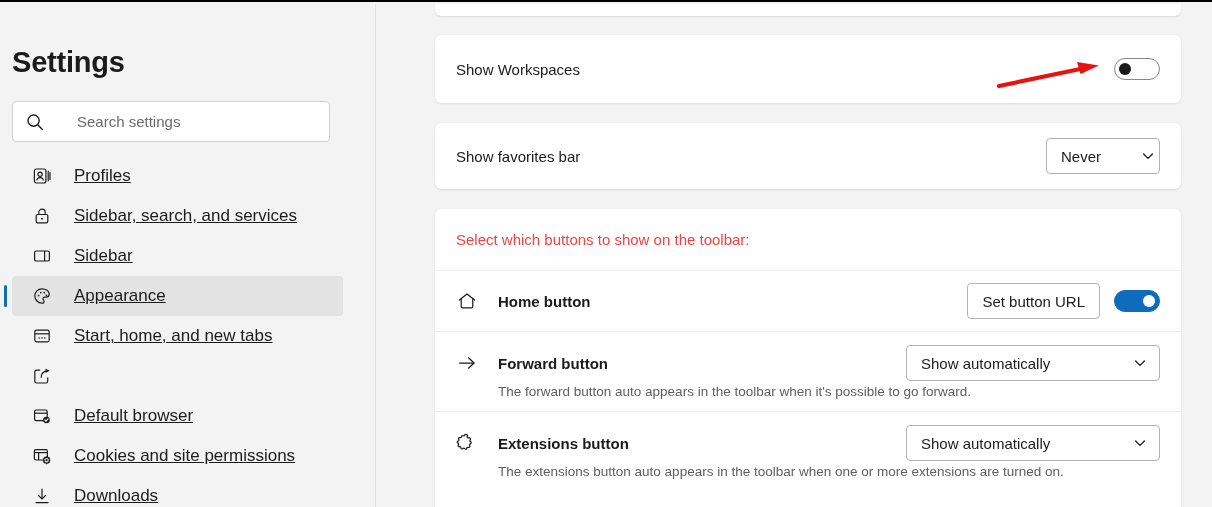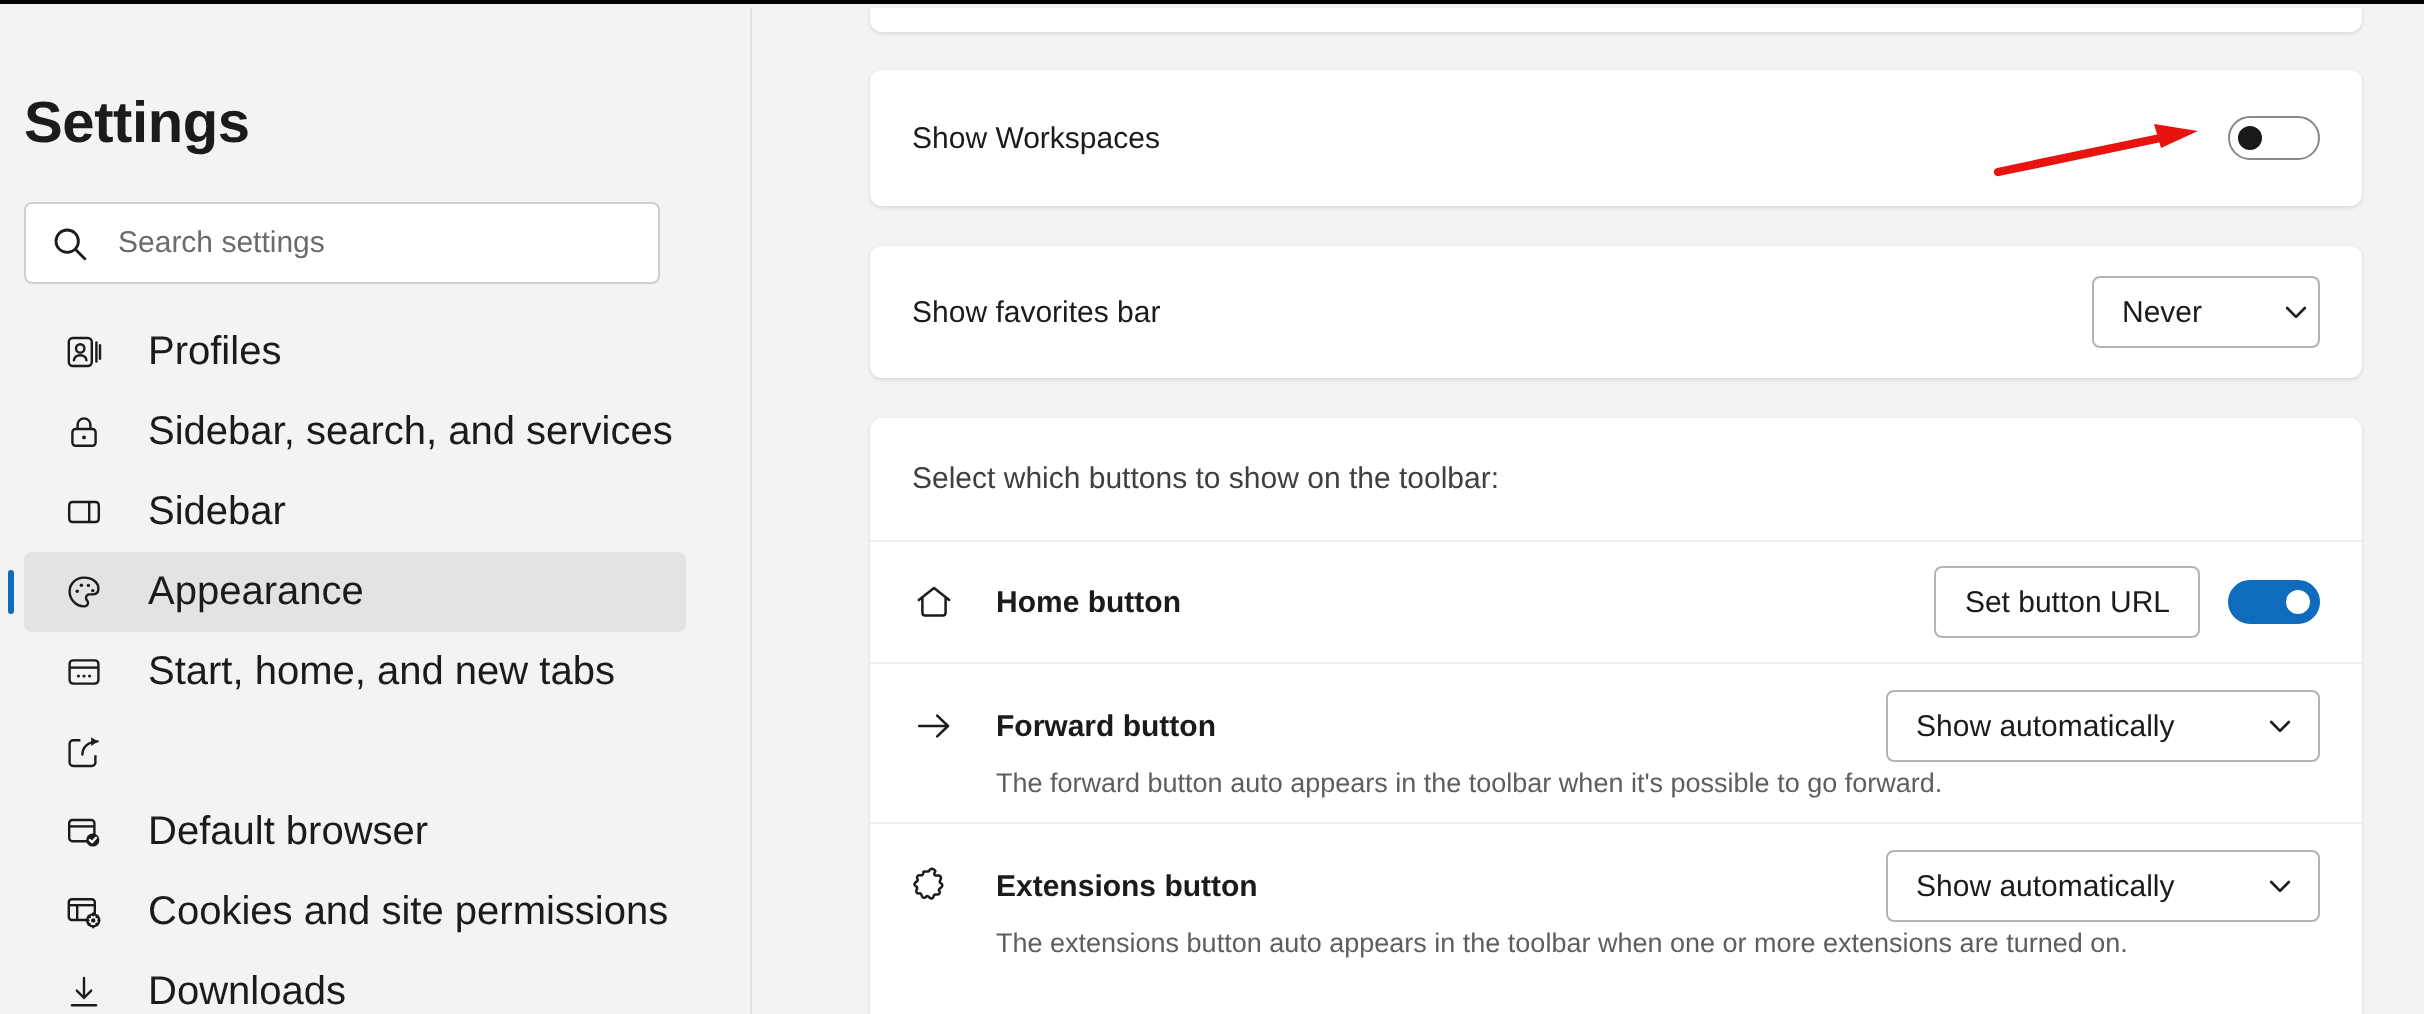--- a/index.html
+++ b/index.html
@@ -36,20 +36,21 @@
   #search-box {
     position: absolute;
     left: 12px; top: 97px;
     width: 318px; height: 41px;
     background: #ffffff;
     border: 1px solid #cfcfcf;
     border-radius: 4px;
     display: flex;
     align-items: center;
     padding: 0 12px;
+    gap: 18px;
   }
   #search-box .s-icon { width: 20px; height: 20px; flex: 0 0 auto; margin-right: 14px; }
   #search-placeholder {
     font-size: 15px;
     color: #6b6b6b;
   }
 
   .nav-list { position: absolute; left: 0; top: 152px; width: 355px; }
   .nav-item {
     position: relative;
@@ -70,22 +71,23 @@
     background: #0f6cbd;
     border-radius: 2px;
   }
   .nav-item .n-icon {
     width: 20px; height: 20px;
     flex: 0 0 auto;
     margin-right: 22px;
     display: block;
   }
   .nav-label {
-    font-size: 20px;
+    font-size: 17px;
     color: #1b1b1b;
+    text-decoration: underline;
   }
 
   
   #sb-track {
     position: absolute;
     left: 362px; top: 2px;
     width: 14px; height: 505px;
     background: #f3f3f3;
   }
   #sb-thumb {
@@ -180,30 +182,30 @@
     padding: 0 12px 0 14px;
     flex: 0 0 auto;
   }
   .dropdown .dd-label {
     font-size: 15px;
     color: #1b1b1b;
     white-space: nowrap;
   }
   .dropdown .chev { margin-left: 16px; width: 14px; height: 14px; flex: 0 0 auto; }
   #dd-favorites { width: 114px; gap: 24px; }
-  .dd-auto { width: 217px; }
+  .dd-auto { width: 254px; }
 
   
   .tb-header {
     height: 61px;
     display: flex;
     align-items: center;
     padding: 0 21px;
     font-size: 15px;
-    color: #404040;
+    color: #ef4444;
   }
   .tb-divider { height: 1px; background: #ededed; margin: 0; }
   .tb-row {
     display: flex;
     align-items: flex-start;
     padding: 0 21px 0 21px;
     position: relative;
   }
   .tb-row-inner {
     display: flex;

